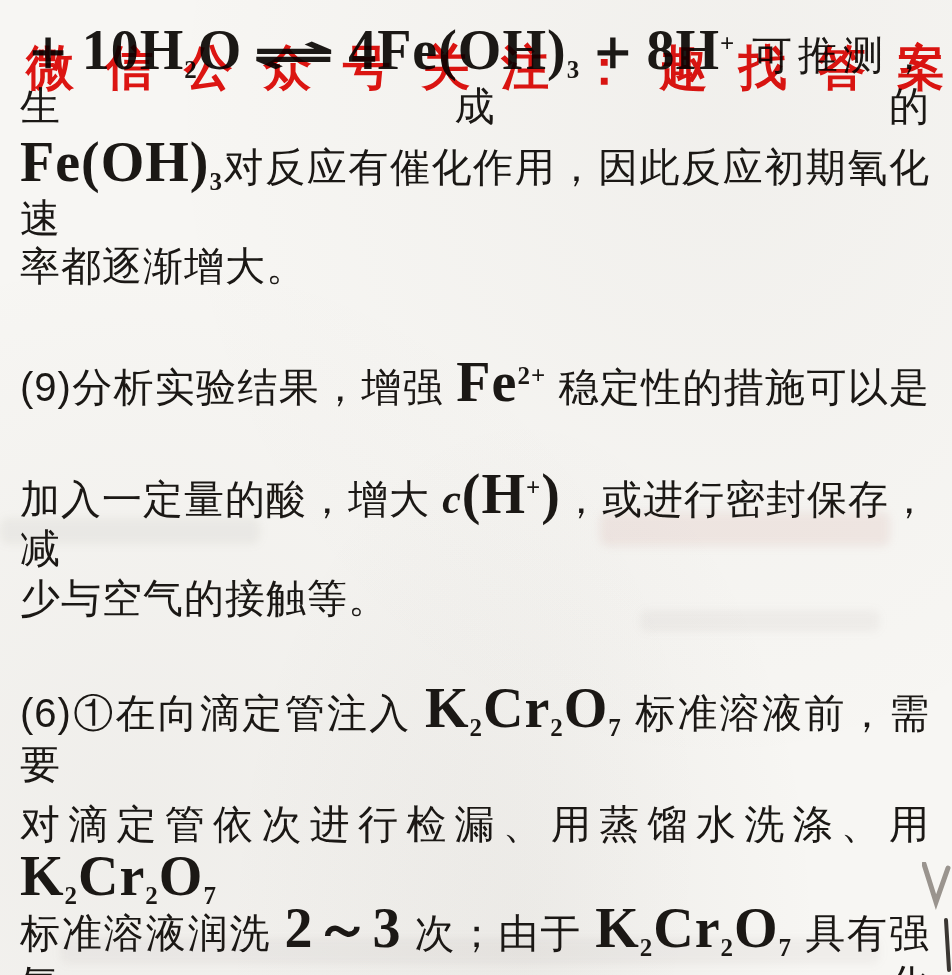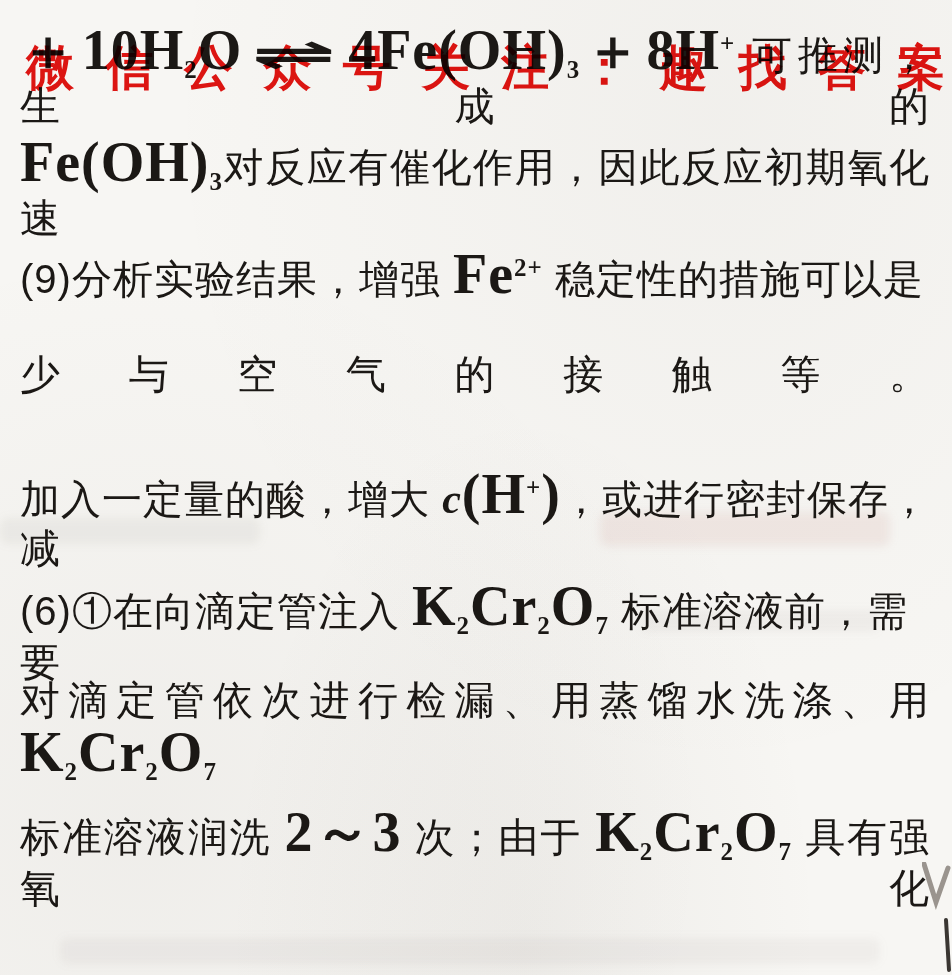--- a/index.html
+++ b/index.html
@@ -84,23 +84,24 @@
 <div class="page">
 
   <div class="ghost ghost-a"></div>
   <div class="ghost ghost-b"></div>
   <div class="ghost ghost-c"></div>
   <div class="ghost ghost-d"></div>
 
   <div class="doc">
       <div class="line" style="color: rgb(27, 24, 21);"><span class="seg-f">＋10H</span><span class="seg-sub">2</span><span class="seg-f">O</span><span class="seg-arrow">⇌</span><span class="seg-f">4Fe(OH)</span><span class="seg-sub">3</span><span class="seg-f">＋8H</span><span class="seg-sup">+</span><span class="seg-cn"> 可推测，生成的</span></div>
       <div class="line" style="color: rgb(27, 24, 21);"><span class="seg-f">Fe(OH)</span><span class="seg-sub">3</span><span class="seg-cn">对反应有催化作用，因此反应初期氧化速</span></div>
+      <div class="line" style="color: rgb(27, 24, 21);"><span class="seg-cn">率都逐渐增大。</span></div>
       <div class="line" style="color: rgb(27, 24, 21);"><span class="seg-cn">(9)分析实验结果，增强 </span><span class="seg-f">Fe</span><span class="seg-sup">2+</span><span class="seg-cn"> 稳定性的措施可以是</span></div>
+      <div class="line" style="color: rgb(27, 24, 21);"><span class="seg-cn">加入一定量的酸，增大 </span><span class="seg-fi">c</span><span class="seg-f">(H</span><span class="seg-sup">+</span><span class="seg-f">)</span><span class="seg-cn">，或进行密封保存，减</span></div>
       <div class="line" style="color: rgb(27, 24, 21);"><span class="seg-cn">少与空气的接触等。</span></div>
-      <div class="line" style="color: rgb(27, 24, 21);"><span class="seg-cn">加入一定量的酸，增大 </span><span class="seg-fi">c</span><span class="seg-f">(H</span><span class="seg-sup">+</span><span class="seg-f">)</span><span class="seg-cn">，或进行密封保存，减</span></div>
       <div class="line" style="color: rgb(27, 24, 21);"><span class="seg-cn">(6)①在向滴定管注入 </span><span class="seg-f">K</span><span class="seg-sub">2</span><span class="seg-f">Cr</span><span class="seg-sub">2</span><span class="seg-f">O</span><span class="seg-sub">7</span><span class="seg-cn"> 标准溶液前，需要</span></div>
       <div class="line" style="color: rgb(27, 24, 21);"><span class="seg-cn">对滴定管依次进行检漏、用蒸馏水洗涤、用 </span><span class="seg-f">K</span><span class="seg-sub">2</span><span class="seg-f">Cr</span><span class="seg-sub">2</span><span class="seg-f">O</span><span class="seg-sub">7</span></div>
       <div class="line" style="color: rgb(27, 24, 21);"><span class="seg-cn">标准溶液润洗 </span><span class="seg-f">2～3</span><span class="seg-cn"> 次；由于 </span><span class="seg-f">K</span><span class="seg-sub">2</span><span class="seg-f">Cr</span><span class="seg-sub">2</span><span class="seg-f">O</span><span class="seg-sub">7</span><span class="seg-cn"> 具有强氧化</span></div>
     </div>
 
   <div class="watermark" style="color: rgb(228, 21, 18);">微信公众号关注：趣找答案</div>
 
   <svg class="pen-mark" viewBox="0 0 30 110" xmlns="http://www.w3.org/2000/svg">
     <path d="M2 2 L14 40 L26 6" fill="none" stroke="#9a948e" stroke-width="5" stroke-linecap="round"></path>
     <path d="M24 58 L27 108" fill="none" stroke="#3a3632" stroke-width="4" stroke-linecap="round"></path>

